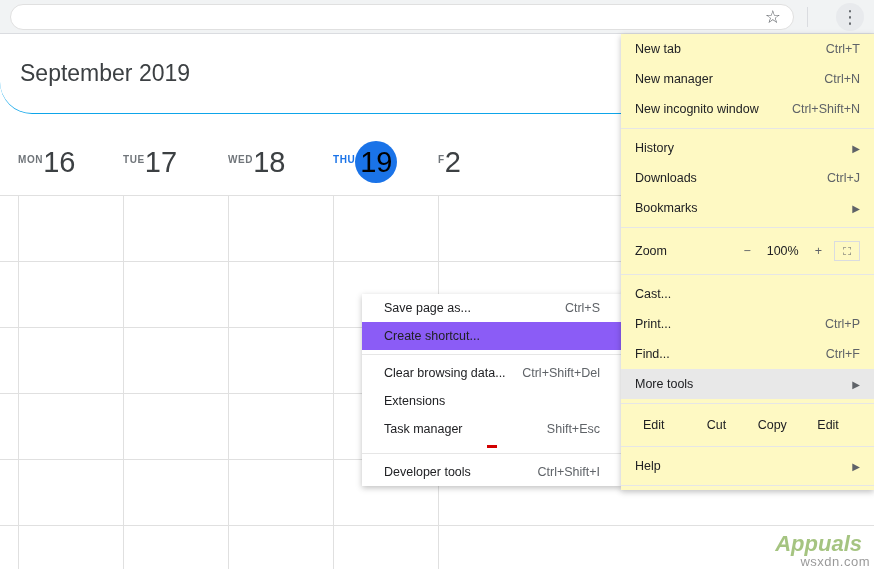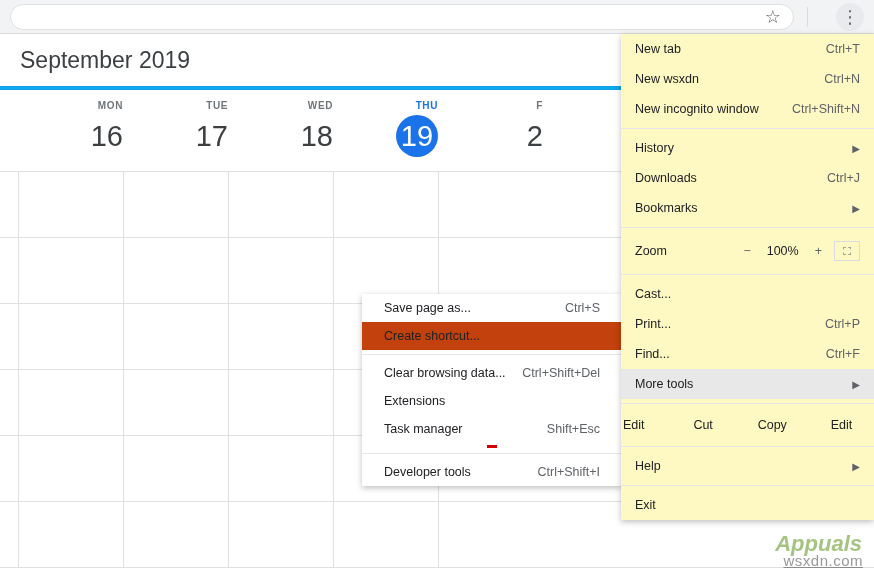--- a/index.html
+++ b/index.html
@@ -30,40 +30,41 @@
     justify-content: flex-end;
     padding-right: 12px;
   }
   .star-icon { color: #5f6368; font-size: 18px; }
   .kebab-wrap { width: 28px; height: 28px; border-radius: 50%; background: #e8eaed; display: flex; align-items: center; justify-content: center; margin-left: 28px; }
   .kebab { font-size: 18px; color: #5f6368; }
   .sep-vert { width:1px; height:20px; background:#dadce0; margin-left:14px; }
 
   
   .cal-header {
-    height: 56px;
+    height: 80px;
     display: flex;
     align-items: center;
     justify-content: space-between;
     padding: 0 22px 0 20px;
-    border-bottom: 4px solid #0ea5e9;
+    border-bottom: 1px solid #0ea5e9;
+    border-radius: 32px;
   }
   .month-title { font-size: 23px; color: #3c4043; font-weight: 400; }
   .header-icons { display: flex; gap: 18px; }
   .hicon { font-size: 20px; color: #5f6368; display:inline-flex; align-items:center; justify-content:center; width:24px; height:24px;}
   .help-icon { border: 2px solid #5f6368; border-radius: 50%; width:20px; height:20px; font-size:13px; font-weight:bold; }
 
   
   .days-row { display: flex; border-bottom: 1px solid #e0e0e0; height: 82px; }
-  .day-col { width: 105px; display:flex; flex-direction:column; align-items:flex-end; padding-top: 10px; }
+  .day-col { width: 105px; display:flex; flex-direction:row; align-items:center; padding-top: 10px; }
   .day-col:first-child { width: 18px; }
   .dow { font-size: 10px; font-weight: 600; letter-spacing: 0.6px; color: #70757a; text-transform: uppercase; }
   .dow.today { color: #1a73e8; }
   .dnum { font-size: 29px; color: #3c4043; margin-top: 4px; line-height: 42px; }
-  .dnum.today { background: #1a73e8; color: #ffffff; width: 42px; height: 42px; border-radius: 50%; text-align: center; }
+  .dnum.today { background: #1a73e8; color: #000000; width: 42px; height: 42px; border-radius: 50%; text-align: center; }
 
   
   .grid { position: relative; }
   .grid-row { display: flex; height: 66px; border-bottom: 1px solid #e0e0e0; }
   .grid-cell { width: 105px; border-left: 1px solid #e0e0e0; }
   .grid-gutter { width: 18px; }
 
   
   .main-menu {
     position: absolute;
@@ -82,44 +83,44 @@
   .m-arrow { color: #5f6368; font-size: 10px; }
   .m-sep { height: 1px; background: #e6e6e6; margin: 4px 0; }
   .highlight-box { border: 2px solid #d20000; position:absolute; pointer-events:none; }
   
   .zoom-row { display:flex; align-items:center; height:38px; padding: 0 14px; }
   .zoom-label { flex: 0 0 auto; }
   .zoom-controls { flex:1; display:flex; align-items:center; justify-content:flex-end; gap: 12px; color:#5f6368; }
   .zoom-val { color:#202124; min-width: 40px; text-align:center; }
   .fs-btn { border:1px solid #dadce0; width:26px; height:20px; display:flex; align-items:center; justify-content:center; font-size:11px; }
 
-  .edit-row { display:flex; align-items:center; height:34px; padding: 0 2px; gap: 8px; justify-content: center; }
+  .edit-row { display:flex; align-items:center; height:34px; padding: 0 22px; gap: 8px; justify-content: center; }
   .edit-label { flex:0 0 auto; margin-right: 20px; }
   .edit-btn { flex:1; text-align:center; }
 
   
   .sub-menu {
     position: absolute;
     top: 294px;
     left: 362px;
     width: 260px;
     background: #fff;
     box-shadow: 0 2px 6px rgba(0,0,0,0.25);
     font-size: 12.5px;
     color: #202124;
     z-index: 9;
   }
   .s-row { display:flex; align-items:center; height: 28px; padding: 0 22px; justify-content: space-between; }
-  .s-row.hover-highlight { background: #c2410c; }
+  .s-row.hover-highlight { background: #8b5cf6; }
   .s-shortcut { color:#5f6368; }
   .s-sep { height: 1px; background: #e6e6e6; margin: 4px 0; }
 
   
   .watermark { position: absolute; bottom: 12px; right: 12px; font-size: 22px; font-weight: bold; font-style: italic; color: #6b9e2f; opacity: 0.6; }
-  .watermark-sub { position:absolute; bottom: 0px; right: 11px; font-size:15px; color: #555; opacity:0.6; letter-spacing:0.5px;text-decoration:underline;}
+  .watermark-sub { position:absolute; bottom: 0px; right: 4px; font-size:13px; color: #555; opacity:0.6; letter-spacing:0.5px;}
 </style>
 </head>
 <body>
 
 <div class="chrome-bar">
   <div class="address-area">
     <span class="star-icon">☆</span>
   </div>
   <span class="sep-vert"></span>
   <div class="kebab-wrap">
@@ -214,21 +215,21 @@
       <div class="grid-cell"></div>
   </div>
 </div>
 
 <div class="main-menu">
   <div class="m-row">
     <span>New tab</span>
     <span class="m-shortcut">Ctrl+T</span>
   </div>
   <div class="m-row">
-    <span>New wsxdn</span>
+    <span>New manager</span>
     <span class="m-shortcut">Ctrl+N</span>
   </div>
   <div class="m-row">
     <span>New incognito window</span>
     <span class="m-shortcut">Ctrl+Shift+N</span>
   </div>
   <div class="m-sep"></div>
   <div class="m-row">
     <span>History</span>
     <span class="m-arrow">▶</span>
@@ -273,23 +274,20 @@
     <span class="edit-btn">Cut</span>
     <span class="edit-btn">Copy</span>
     <span class="edit-btn">Edit</span>
   </div>
   <div class="m-sep"></div>
   <div class="m-row">
     <span>Help</span>
     <span class="m-arrow">▶</span>
   </div>
   <div class="m-sep"></div>
-  <div class="m-row">
-    <span>Exit</span>
-  </div>
 </div>
 
 <div class="highlight-box" style="top:337px; left:626px; width:205px; height:26px;"></div>
 
 <div class="sub-menu">
   <div class="s-row">
     <span>Save page as...</span>
     <span class="s-shortcut">Ctrl+S</span>
   </div>
   <div class="s-row hover-highlight">

